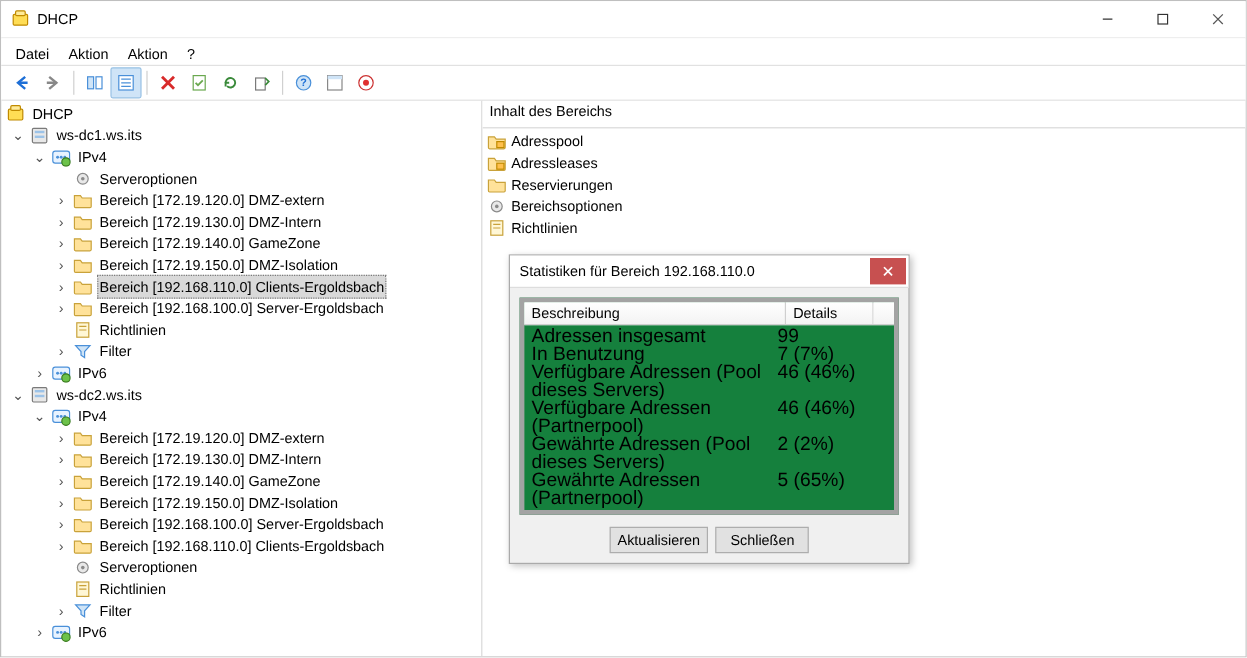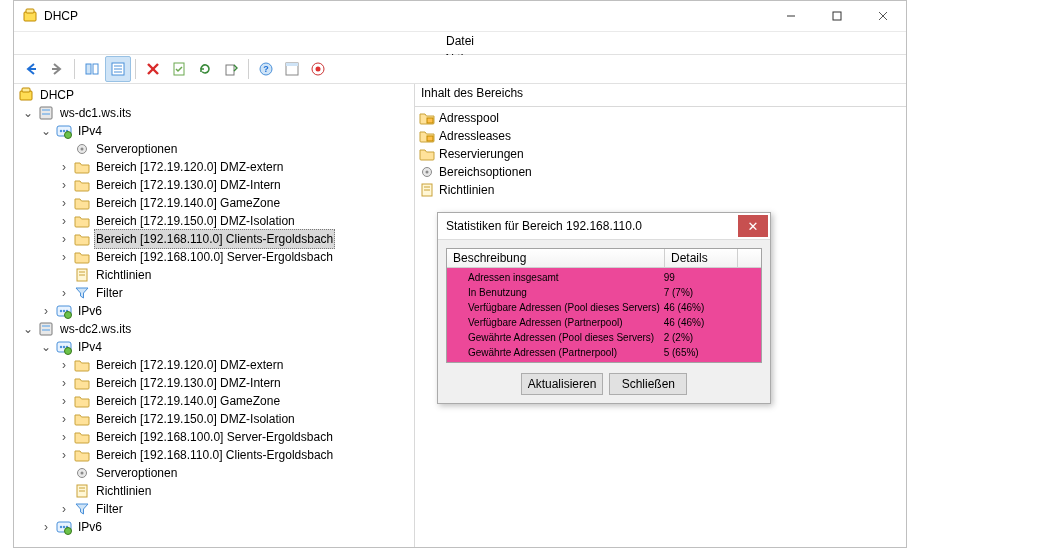--- a/index.html
+++ b/index.html
@@ -1,24 +1,24 @@
 <!DOCTYPE html>
 <html><head>
 <meta charset="utf-8">
 <style>
   html,body{margin:0;padding:0;font-family:"Segoe UI",Tahoma,sans-serif;font-size:12px;color:#000;background:#fff;}
-  .window{width:894px;height:548px;border:1px solid #bfbfbf;box-sizing:border-box;display:flex;flex-direction:column;background:#fff;margin-left:13px;}
+  .window{width:1039px;height:548px;border:1px solid #bfbfbf;box-sizing:border-box;display:flex;flex-direction:column;background:#fff;}
   
   .titlebar{height:30px;background:#fff;display:flex;align-items:center;border-bottom:1px solid #eaeaea;}
   .titlebar .app-icon{width:16px;height:16px;margin:0 6px 0 8px;}
   .titlebar .title{flex:0 0 auto;color:#000;}
   .titlebar .spacer{flex:1 1 auto;}
   .win-btn{width:46px;height:30px;display:flex;align-items:center;justify-content:center;color:#555;}
   
-  .menubar{height:22px;display:flex;align-items:center;padding:0 4px;border-bottom:1px solid #e1e1e1;background:#fff;flex-direction:column;}
+  .menubar{height:22px;display:flex;align-items:flex-end;padding:0 4px;border-bottom:1px solid #e1e1e1;background:#fff;}
   .menubar .item{padding:2px 8px;}
   
   .toolbar{height:28px;display:flex;align-items:center;padding:0 4px;border-bottom:1px solid #e1e1e1;background:#fff;gap:0;}
   .tbtn{width:24px;height:24px;display:flex;align-items:center;justify-content:center;border:1px solid transparent;border-radius:2px;}
   .tsep{width:1px;height:20px;background:#d0d0d0;margin:0 4px;}
   .tbtn svg{display:block;}
   .toggled{background:#cfe4f7;border-color:#98c1e4;}
   
   .body{flex:1 1 auto;display:flex;min-height:0;}
   .left{width:400px;border-right:1px solid #d9d9d9;overflow:auto;padding-top:2px;}
@@ -36,29 +36,29 @@
   
   .rheader{height:18px;border-bottom:1px solid #d9d9d9;padding:2px 6px;background:#fff;}
   .rlist{padding:2px 4px;}
   .ritem{display:flex;align-items:center;height:18px;gap:4px;}
   
   .dialog{position:absolute;left:22px;top:128px;width:332px;background:#f0f0f0;border:1px solid #aaa;box-shadow:2px 2px 6px rgba(0,0,0,.25);}
   .dlg-title{height:26px;display:flex;align-items:center;background:#fff;border-bottom:1px solid #ddd;}
   .dlg-title span{flex:1 1 auto;padding:0 8px;}
   .dlg-close{width:30px;height:22px;margin-right:2px;background:#c75050;color:#fff;display:flex;align-items:center;justify-content:center;font-size:13px;}
   .dlg-body{padding:8px;}
-  .grid{border:1px solid #a3a3a3;background:#ec4899;}
+  .grid{border:4px solid #a3a3a3;background:#15803d;}
   .grid-head{display:flex;background:#fff;border-bottom:1px solid #cfcfcf;}
   .gh{border-right:1px solid #cfcfcf;padding:2px 6px;background:linear-gradient(#fff,#f3f3f3);font-size:12px;}
   .gh:last-child{border-right:none;}
   .gh1{width:205px;}
   .gh2{width:60px;}
   .gh3{flex:1;}
   .grid-rows{padding:2px 0;}
-  .gr{display:flex;padding:0 21px;line-height:15px;font-size:10px;}
+  .gr{display:flex;padding:0 6px;line-height:15px;font-size:16px;}
   .gr .c1{width:205px;}
   .gr .c2{width:80px;}
   .dlg-buttons{display:flex;justify-content:center;gap:6px;padding-top:10px;}
   .dlg-buttons button{min-width:78px;height:22px;border:1px solid #adadad;background:#e1e1e1;font-family:inherit;font-size:12px;}
 </style>
 </head>
 <body>
 
 <svg width="0" height="0" style="position:absolute">
   <defs>

